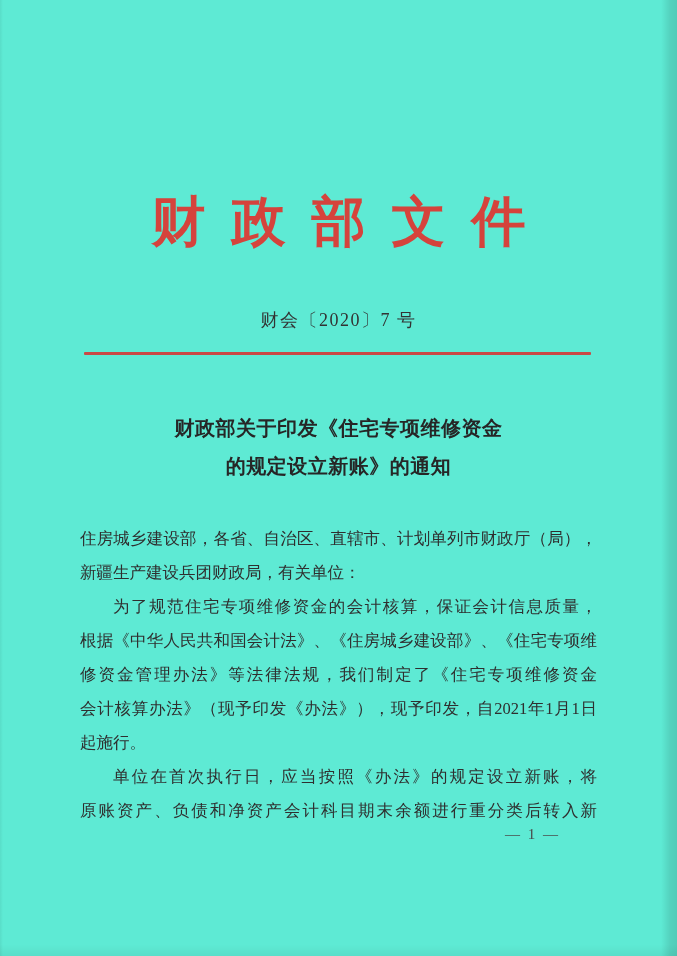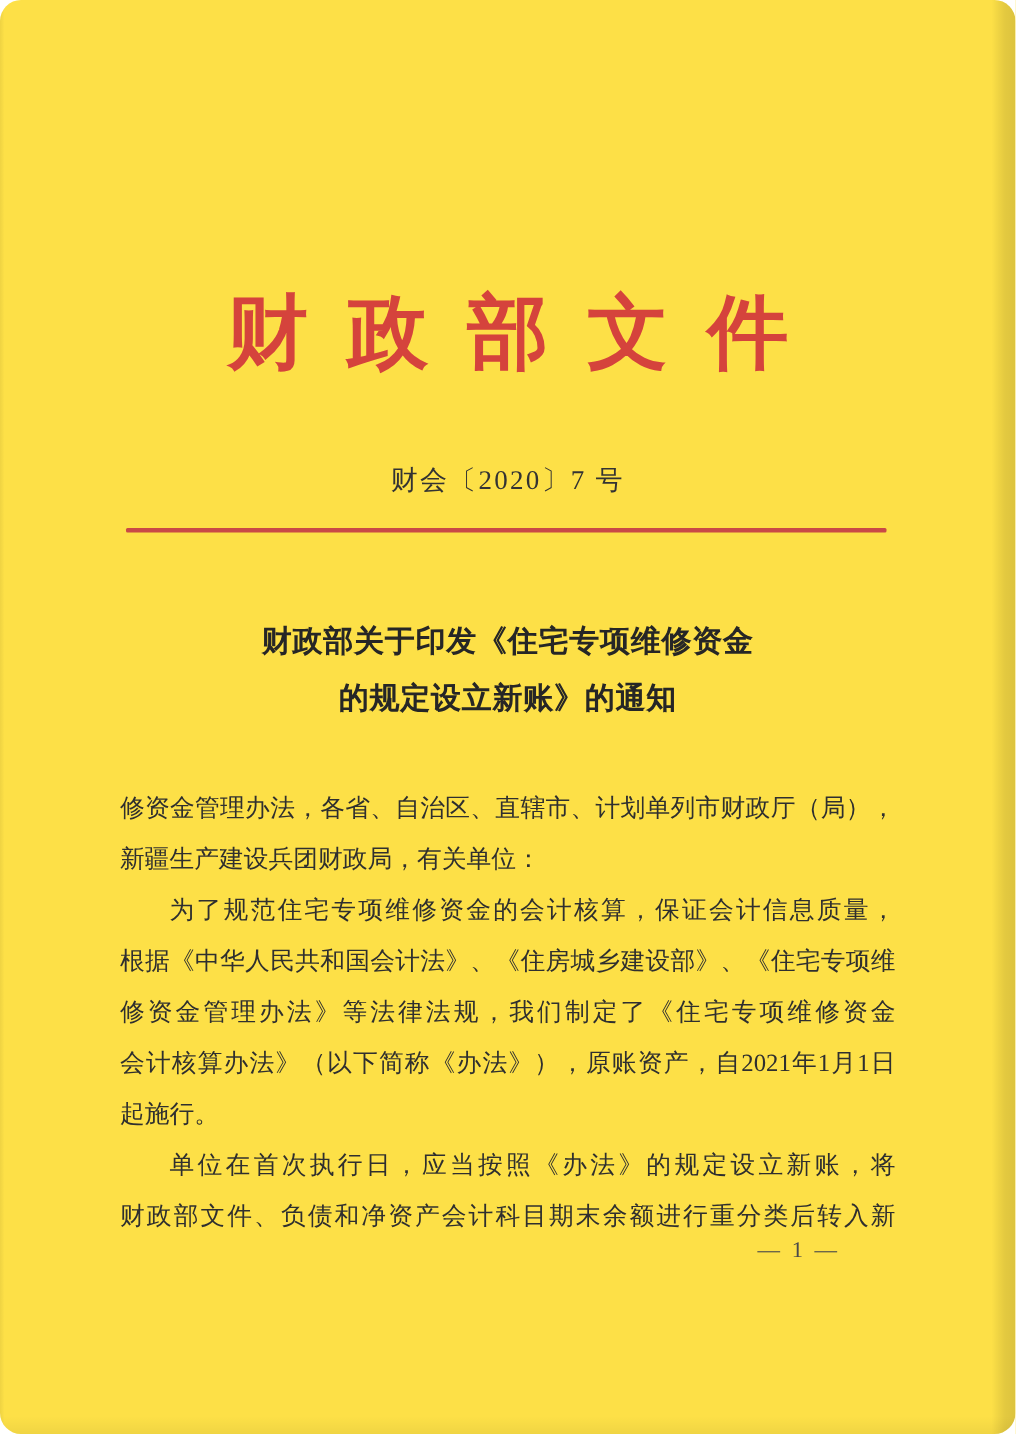--- a/index.html
+++ b/index.html
@@ -4,24 +4,23 @@
 <style>
   html, body {
     margin: 0;
     padding: 0;
     background: #ffffff;
   }
   .page {
     position: relative;
     width: 677px;
     height: 956px;
-    background: #fde047;
+    background: #5eead4;
     overflow: hidden;
     font-family: "Liberation Serif", "DejaVu Serif", serif;
-    border-radius: 14px;
   }
   
   .scan-edge-right {
     position: absolute;
     top: 0; right: 0;
     width: 16px; height: 956px;
     background: linear-gradient(to right, rgba(0,0,0,0.0), rgba(0,0,0,0.10) 55%, rgba(0,0,0,0.13));
   }
   .scan-edge-bottom {
     position: absolute;
@@ -122,29 +121,29 @@
   <div class="doc-number">财会〔2020〕7 号</div>
 
   <div class="red-rule"></div>
 
   <div class="notice-title">
     <div>财政部关于印发《住宅专项维修资金</div>
     <div>的规定设立新账》的通知</div>
   </div>
 
   <div class="body-text">
-    <div class="line fill">修资金管理办法，各省、自治区、直辖市、计划单列市财政厅（局），</div>
+    <div class="line fill">住房城乡建设部，各省、自治区、直辖市、计划单列市财政厅（局），</div>
     <div class="line">新疆生产建设兵团财政局，有关单位：</div>
     <div class="line fill ind">为了规范住宅专项维修资金的会计核算，保证会计信息质量，</div>
     <div class="line fill">根据《中华人民共和国会计法》、《住房城乡建设部》、《住宅专项维</div>
     <div class="line fill">修资金管理办法》等法律法规，我们制定了《住宅专项维修资金</div>
-    <div class="line fill">会计核算办法》（以下简称《办法》），原账资产，自2021年1月1日</div>
+    <div class="line fill">会计核算办法》（现予印发《办法》），现予印发，自2021年1月1日</div>
     <div class="line">起施行。</div>
     <div class="line fill ind">单位在首次执行日，应当按照《办法》的规定设立新账，将</div>
-    <div class="line fill">财政部文件、负债和净资产会计科目期末余额进行重分类后转入新</div>
+    <div class="line fill">原账资产、负债和净资产会计科目期末余额进行重分类后转入新</div>
   </div>
 
   <div class="page-number">— 1 —</div>
 
   <div class="scan-edge-right"></div>
   <div class="scan-edge-bottom"></div>
   <div class="scan-edge-left"></div>
 
 </div>
 

